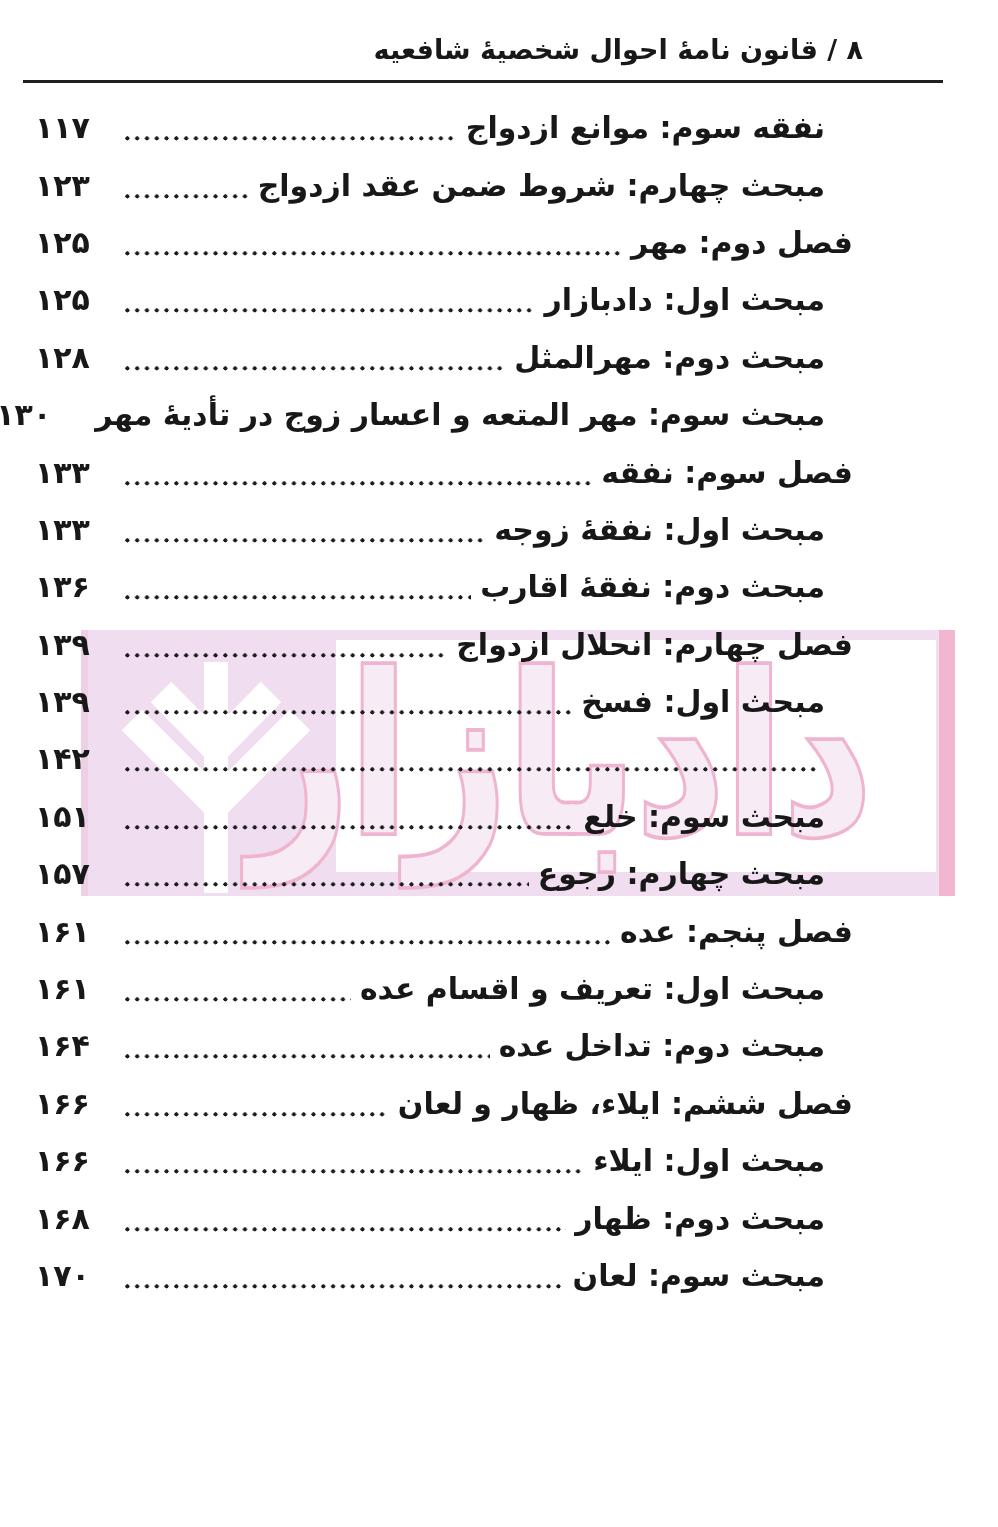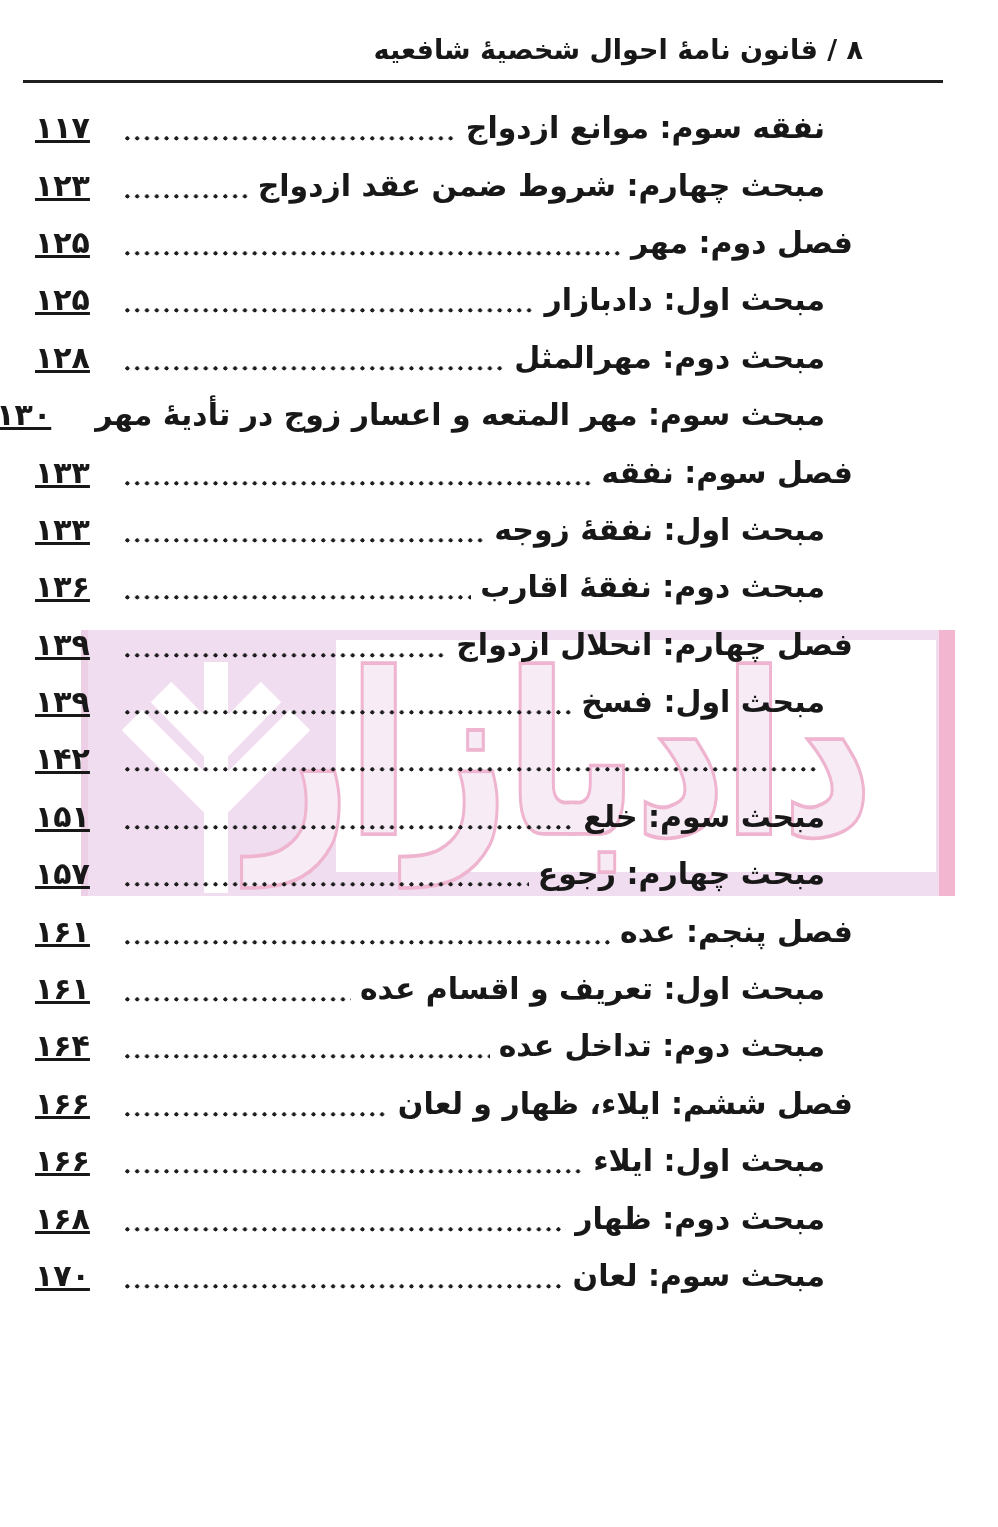--- a/index.html
+++ b/index.html
@@ -52,21 +52,20 @@
     background-size:9.8px 5px;
     background-repeat:repeat-x;
   }
   .row .num{
     width:78px;
     flex:0 0 auto;
     font-size:30px;
     font-weight:bold;
     text-align:left;
     white-space:nowrap;
-    text-decoration:underline;
   }
   
   .watermark{
     position:absolute;
     top:630px;left:11px;
     width:998px;height:270px;
     z-index:0;
     pointer-events:none;
   }
 </style>

